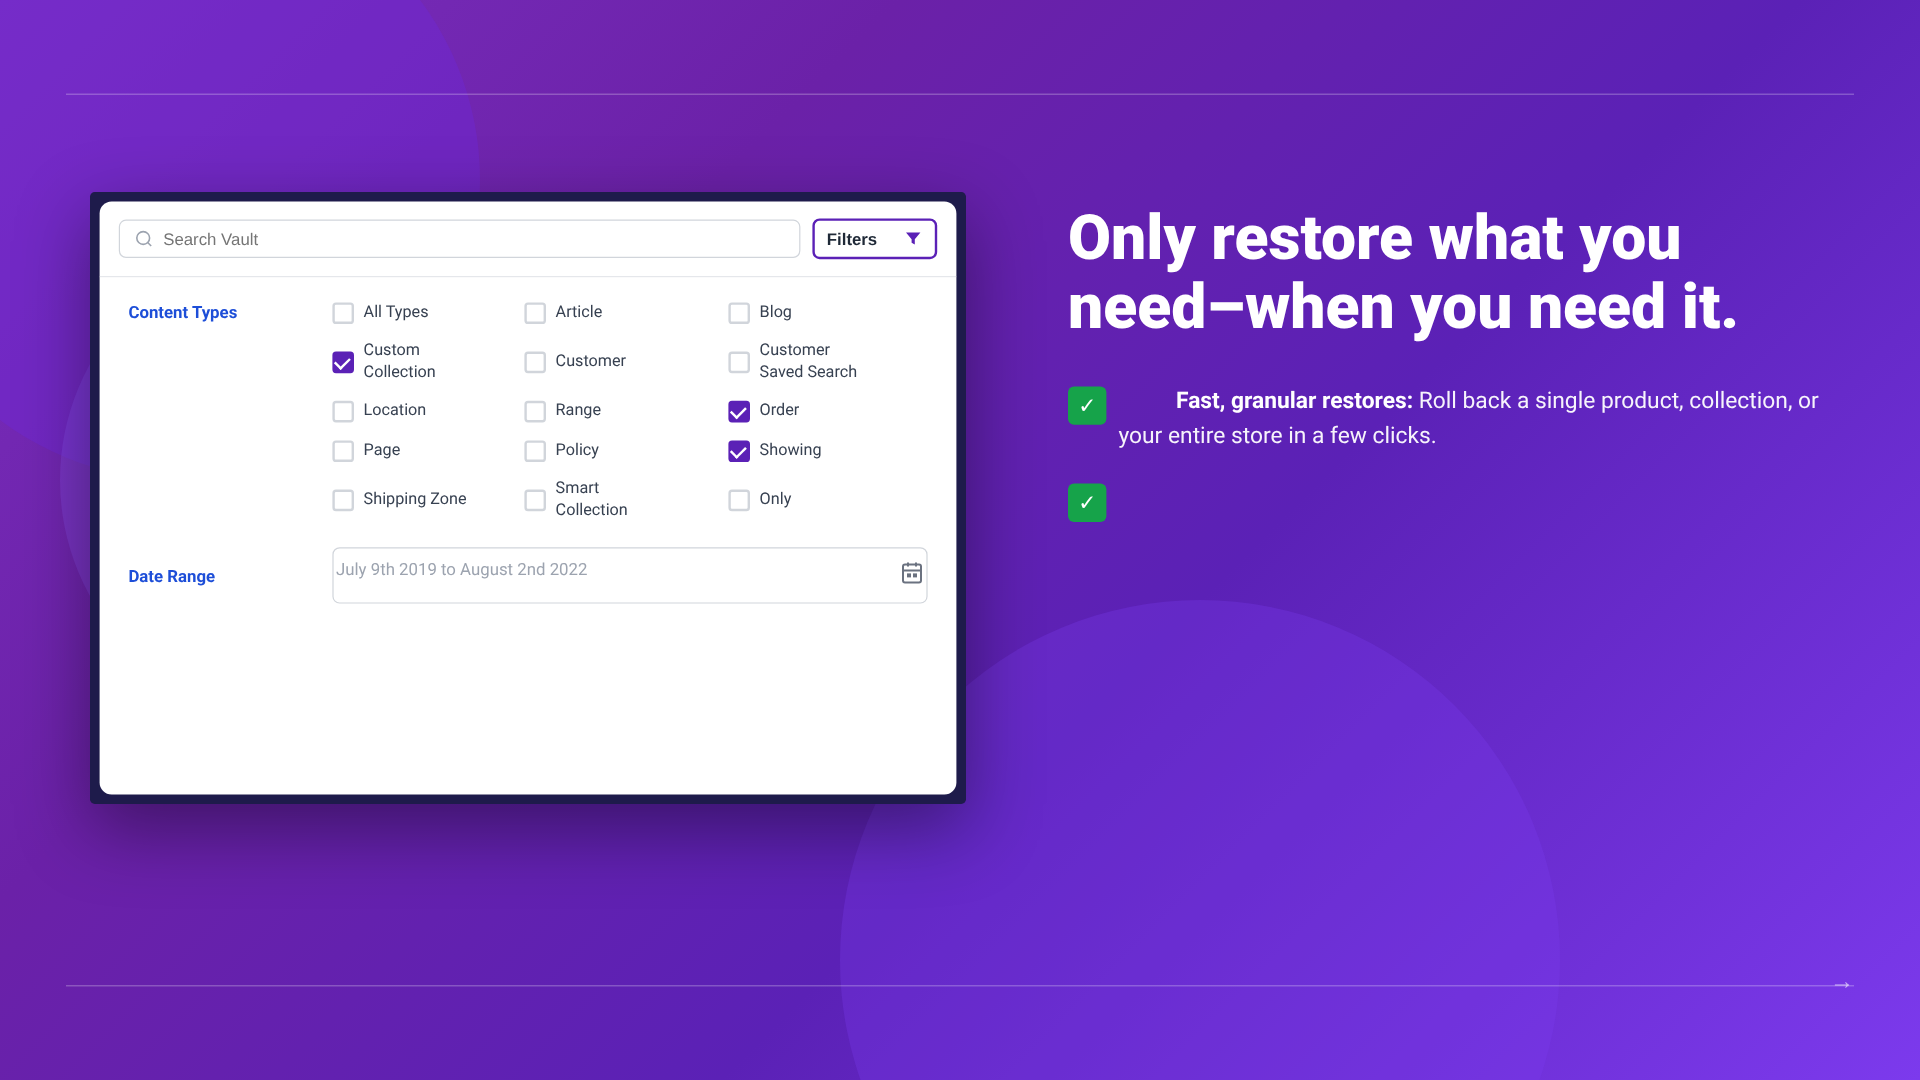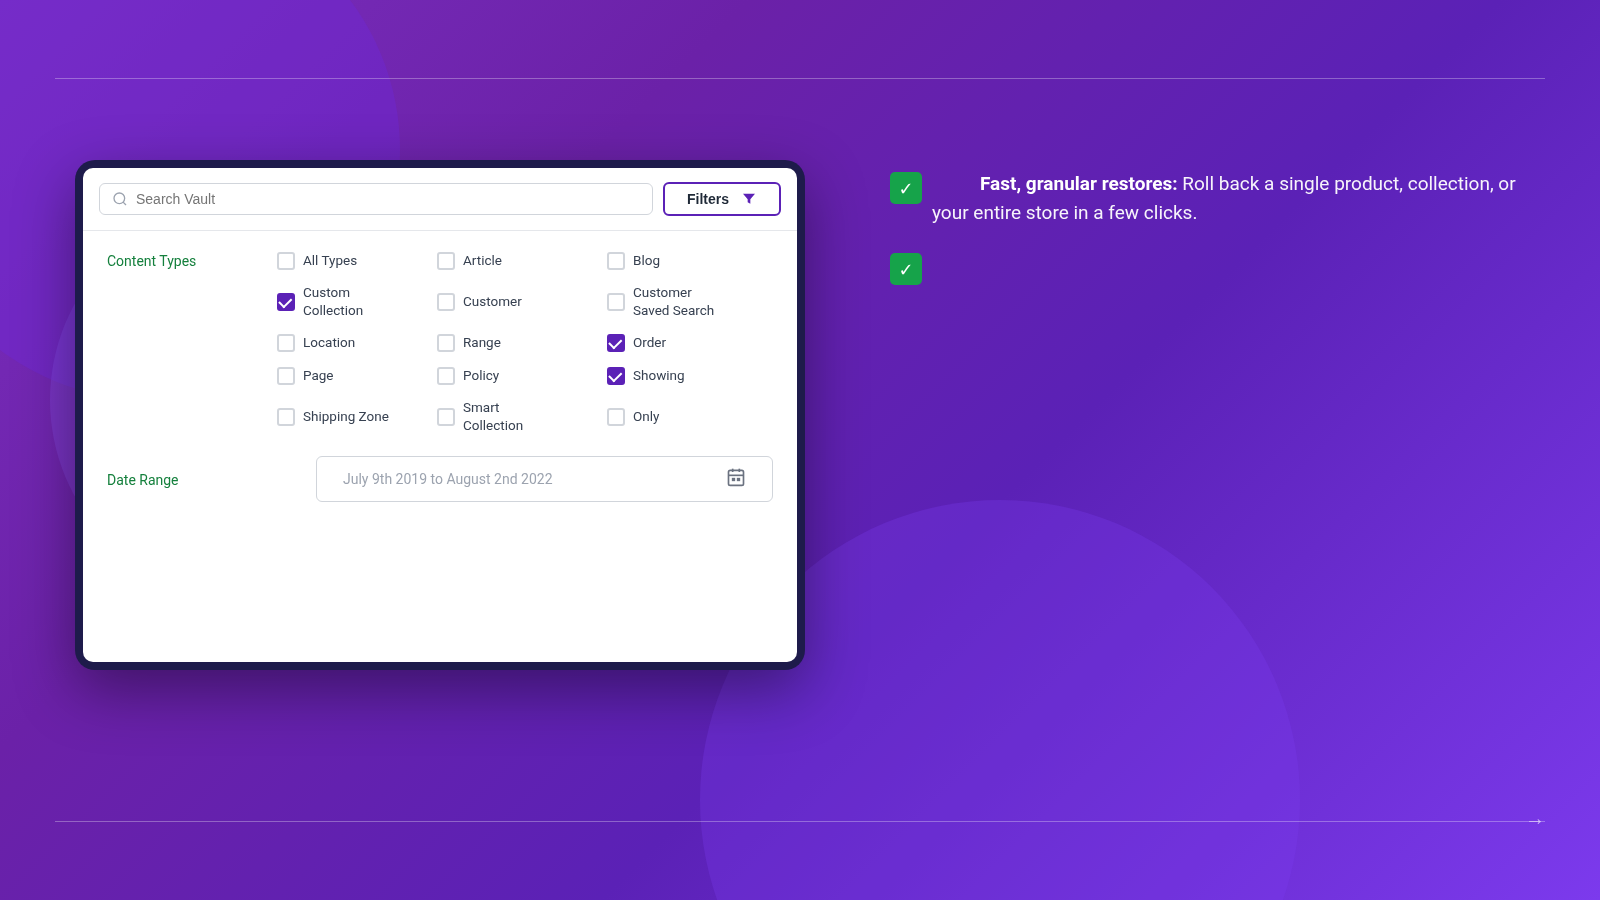--- a/index.html
+++ b/index.html
@@ -70,21 +70,21 @@
     }
 
     
     .left-panel {
       position: absolute;
       left: 75px;
       top: 160px;
       width: 730px;
       height: 510px;
       background: #1e1b4b;
-      border-radius: 20px;
+      border-radius: 4px;
       padding: 8px;
       box-shadow: 0 20px 60px rgba(0,0,0,0.4);
     }
 
     
     .filter-card {
       background: #ffffff;
       border-radius: 10px;
       padding: 0;
       height: 100%;
@@ -120,24 +120,24 @@
       outline: none;
       width: 100%;
       font-size: 14px;
       color: #6b7280;
       background: transparent;
     }
 
     .filters-btn {
       display: flex;
       align-items: center;
-      gap: 12px;
+      gap: 22px;
       border: 2px solid #5b21b6;
       border-radius: 6px;
-      padding: 7px 22px;
+      padding: 7px 10px;
       background: white;
       cursor: pointer;
       font-size: 14px;
       font-weight: 600;
       color: #1f2937;
     }
 
     .filter-icon {
       color: #5b21b6;
     }
@@ -148,23 +148,23 @@
     }
 
     
     .section-row {
       display: flex;
       gap: 0;
       margin-bottom: 16px;
     }
 
     .section-label {
-      font-weight: 400;
+      font-weight: 700;
       font-size: 14px;
-      color: #15803d;
+      color: #1d4ed8;
       width: 170px;
       flex-shrink: 0;
       padding-top: 2px;
     }
 
     .checkboxes-grid {
       display: grid;
       grid-template-columns: 160px 170px 200px;
       gap: 14px 0;
       flex: 1;
@@ -214,26 +214,24 @@
     .date-section {
       display: flex;
       align-items: center;
       margin-bottom: 20px;
       padding-top: 6px;
     }
 
     .date-input-wrapper {
       flex: 1;
       display: flex;
-      align-items: center;
       border: 1px solid #d1d5db;
       border-radius: 6px;
-      padding: 10px 26px;
+      padding: 10px 2px;
       justify-content: space-between;
-      margin-left: 39px;
     }
 
     .date-text {
       font-size: 14px;
       color: #9ca3af;
     }
 
     .calendar-icon {
       color: #6b7280;
       font-size: 18px;
@@ -423,20 +421,21 @@
           </span>
         </div>
       </div>
 
 
     </div>
   </div>
 </div>
 
 <div class="right-panel">
+  <h1 class="headline">Only restore what you need–when you need it.</h1>
 
   <div class="feature-item-wrapper">
     <div class="feature-check-icon">✓</div>
     <div class="feature-text">
       <span class="feature-bold">Fast, granular restores:</span>
       <span> Roll back a single product, collection, or your entire store in a few clicks.</span>
     </div>
   </div>
 
   <div class="feature-item-wrapper">

